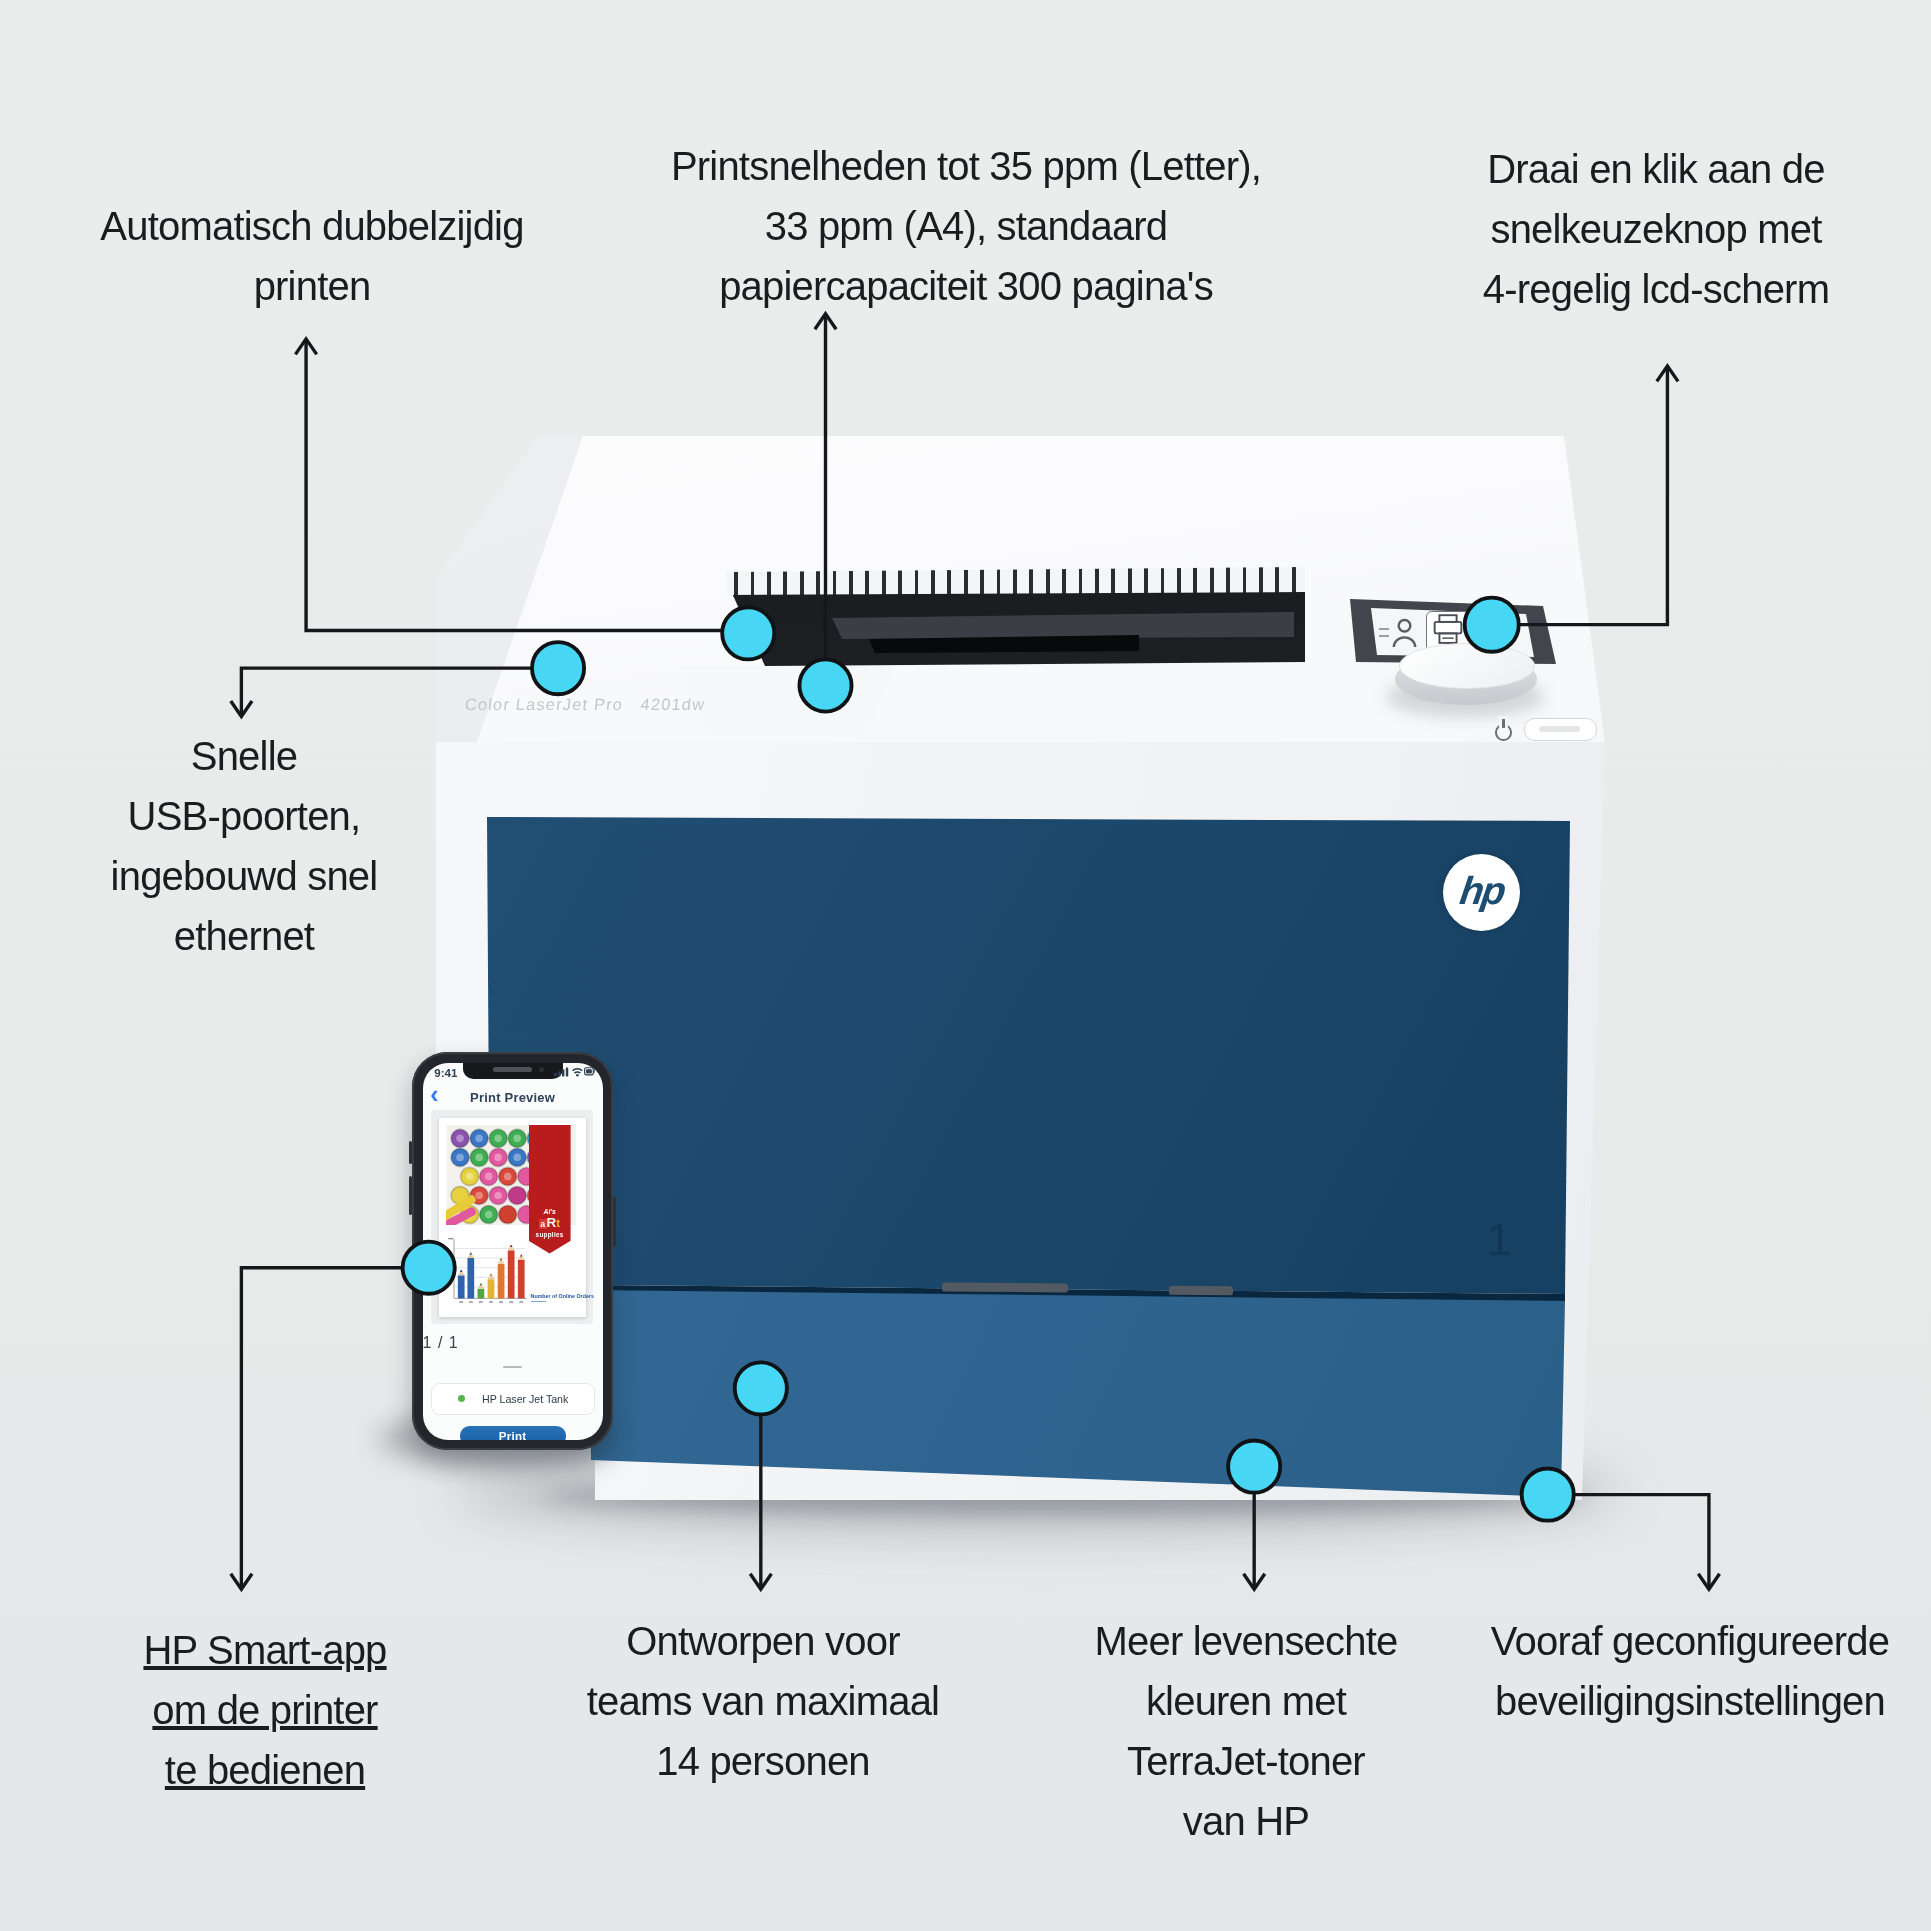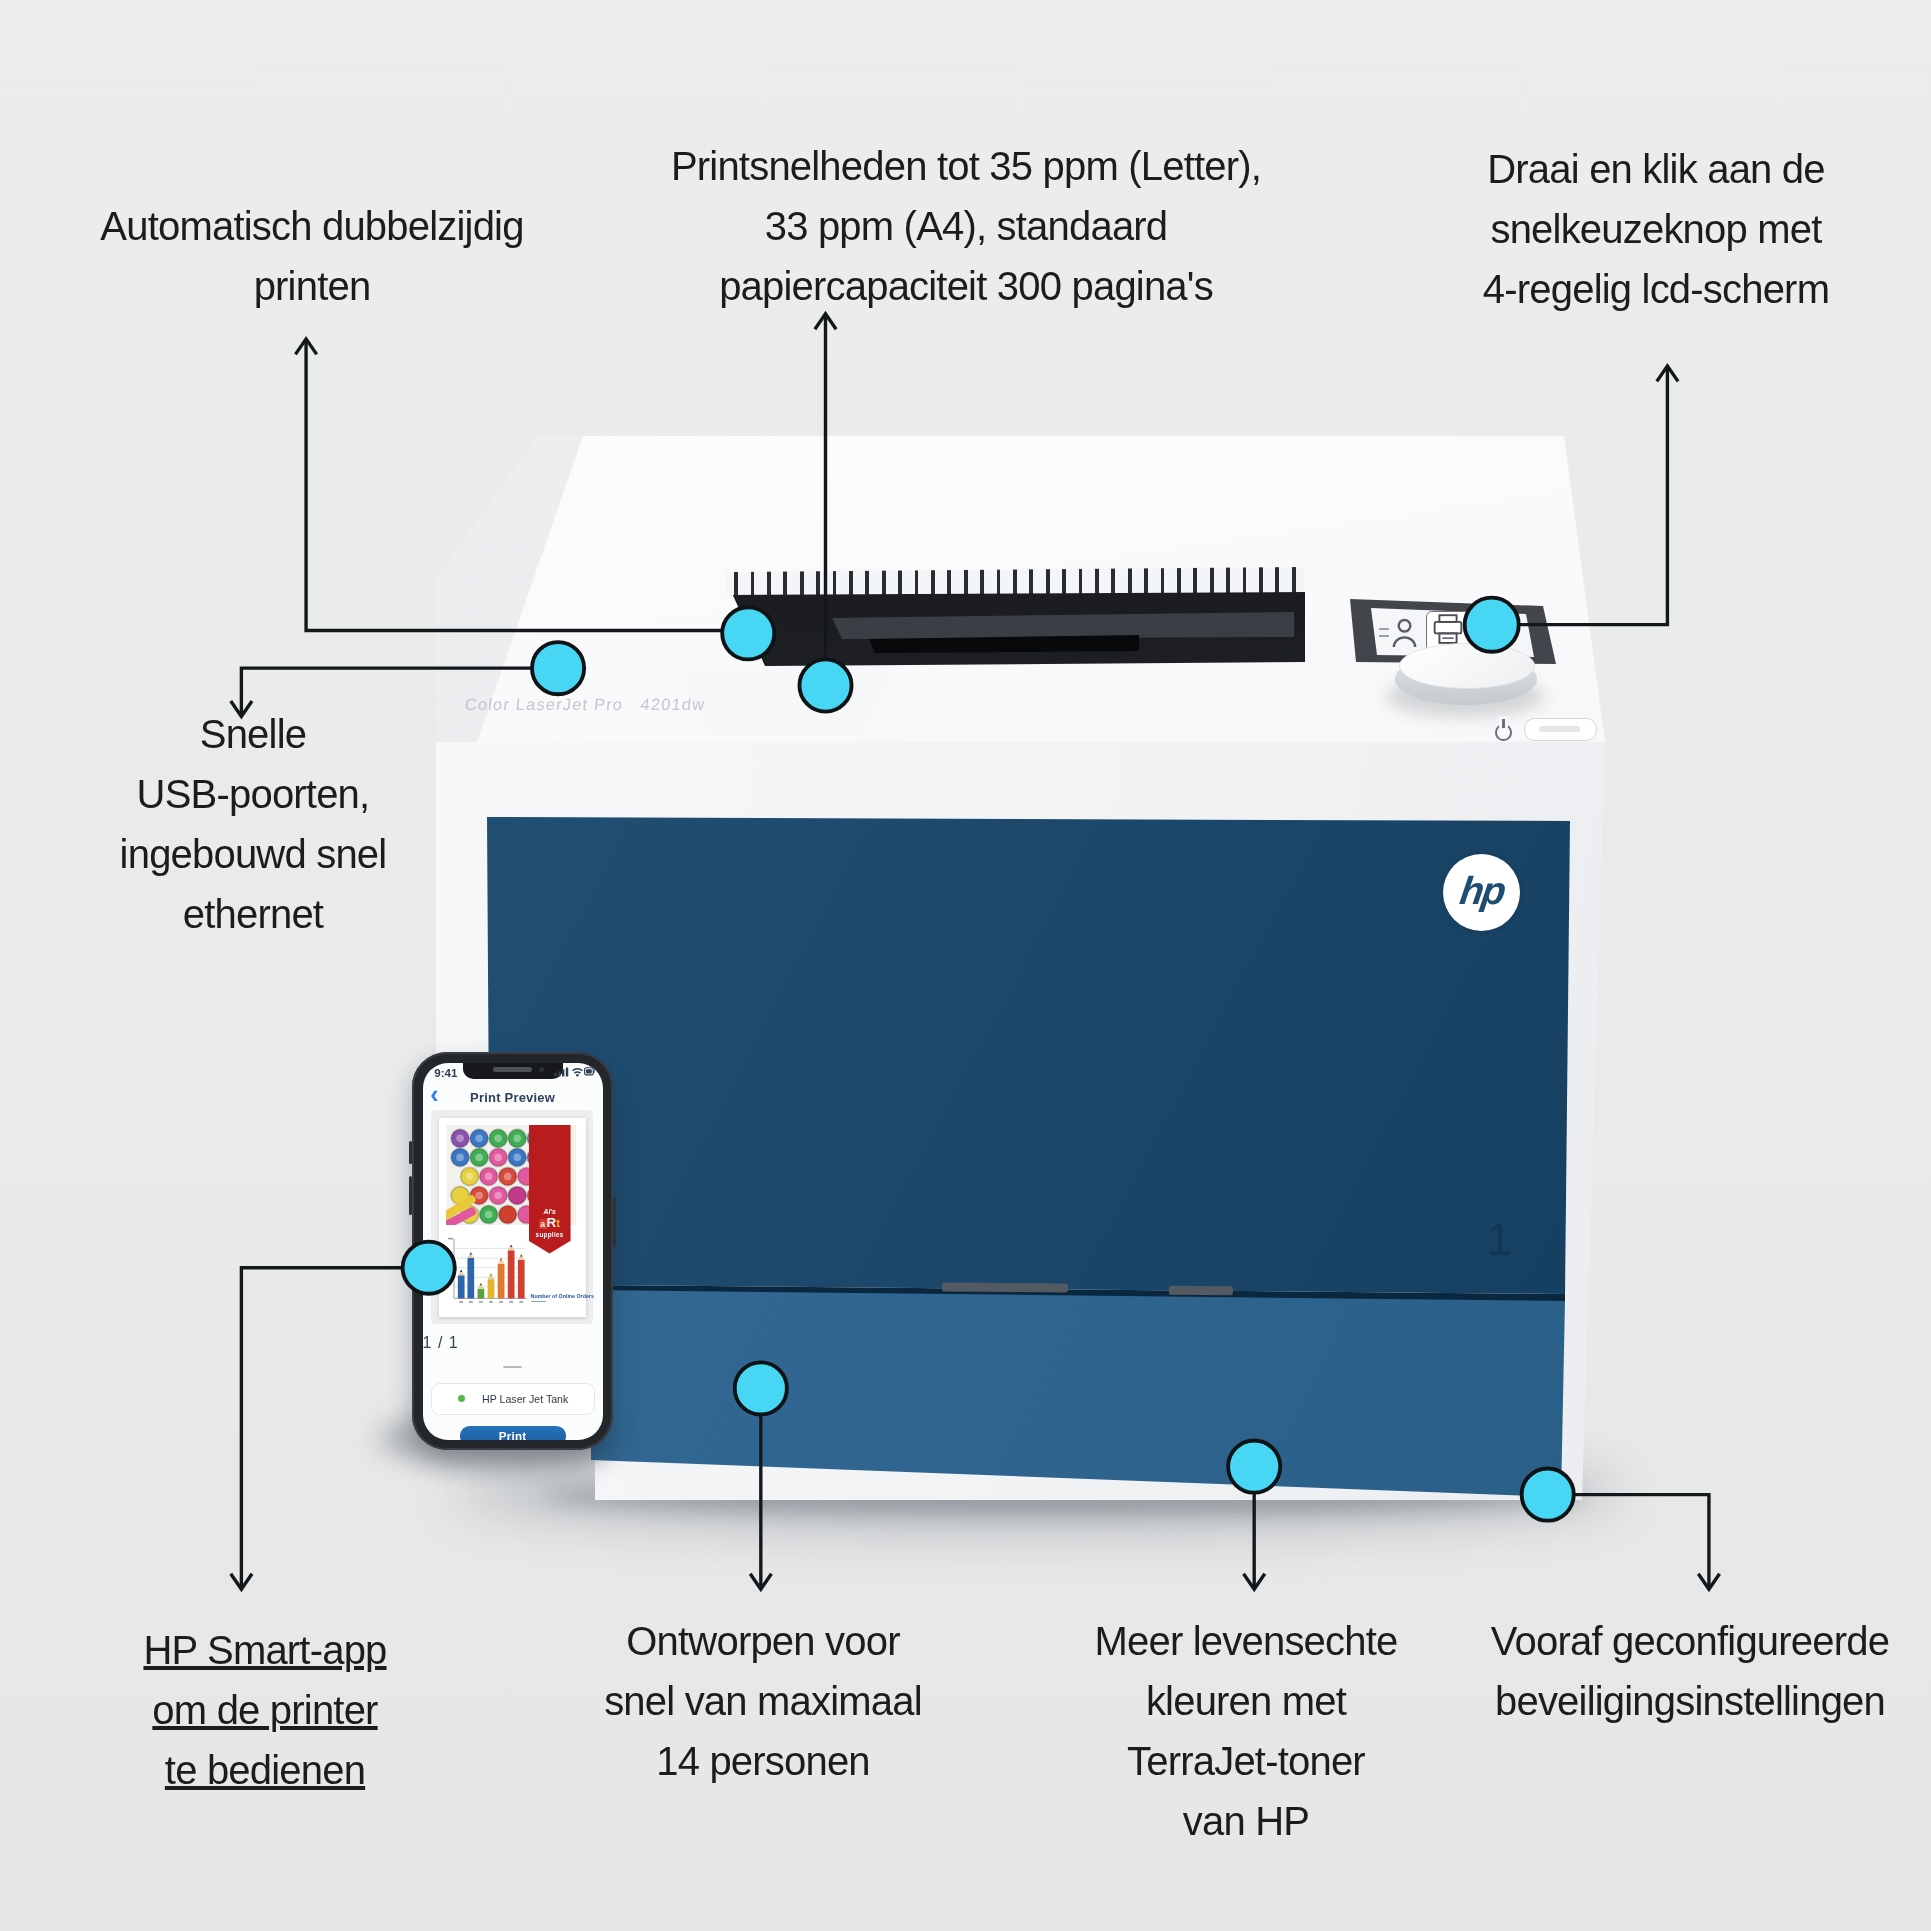--- a/index.html
+++ b/index.html
@@ -353,34 +353,34 @@
     <div class="callout" style="left:966px;top:136px;">
       <div>Printsnelheden tot 35 ppm (Letter),</div>
       <div>33 ppm (A4), standaard</div>
       <div>papiercapaciteit 300 pagina's</div>
     </div>
     <div class="callout" style="left:1656px;top:139px;">
       <div>Draai en klik aan de</div>
       <div>snelkeuzeknop met</div>
       <div>4-regelig lcd-scherm</div>
     </div>
-    <div class="callout" style="left:244px;top:704px;margin-left:9px;">
+    <div class="callout" style="left:244px;top:726px;">
       <div>Snelle</div>
       <div>USB-poorten,</div>
       <div>ingebouwd snel</div>
       <div>ethernet</div>
     </div>
     <div class="callout" style="left:265px;top:1620px;text-decoration:underline;">
       <div>HP Smart-app</div>
       <div>om de printer</div>
       <div>te bedienen</div>
     </div>
     <div class="callout" style="left:763px;top:1611px;">
       <div>Ontworpen voor</div>
-      <div>snel van maximaal</div>
+      <div>teams van maximaal</div>
       <div>14 personen</div>
     </div>
     <div class="callout" style="left:1246px;top:1611px;">
       <div>Meer levensechte</div>
       <div>kleuren met</div>
       <div>TerraJet-toner</div>
       <div>van HP</div>
     </div>
     <div class="callout" style="left:1690px;top:1611px;">
       <div>Vooraf geconfigureerde</div>

